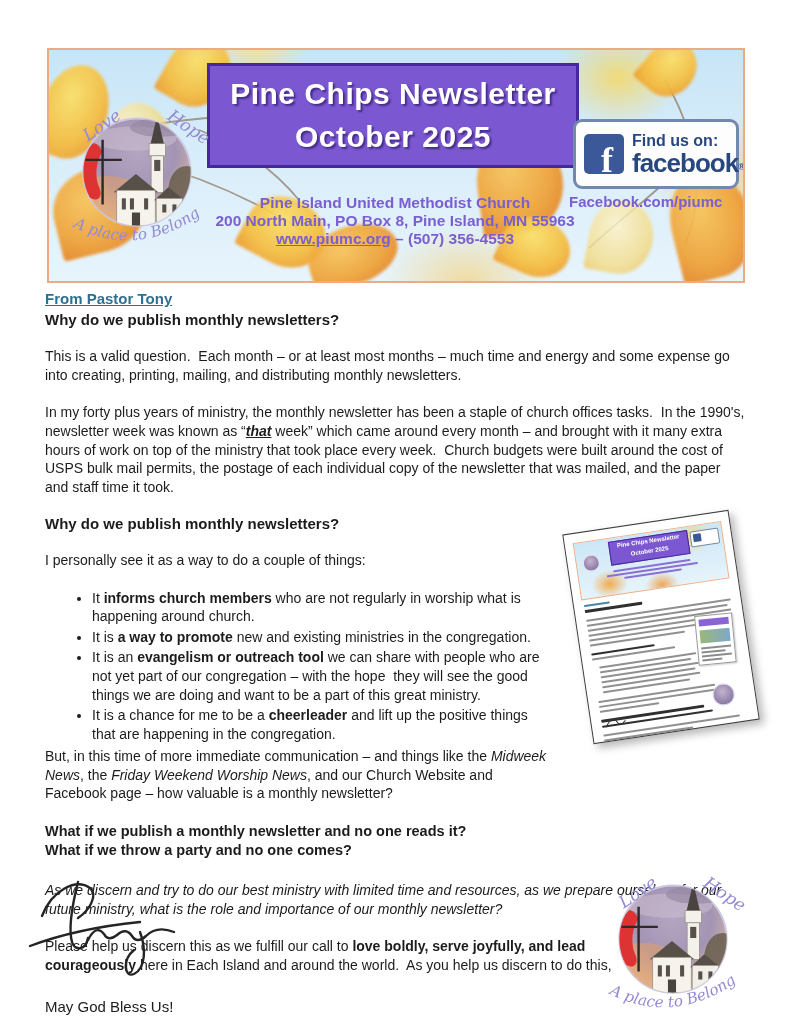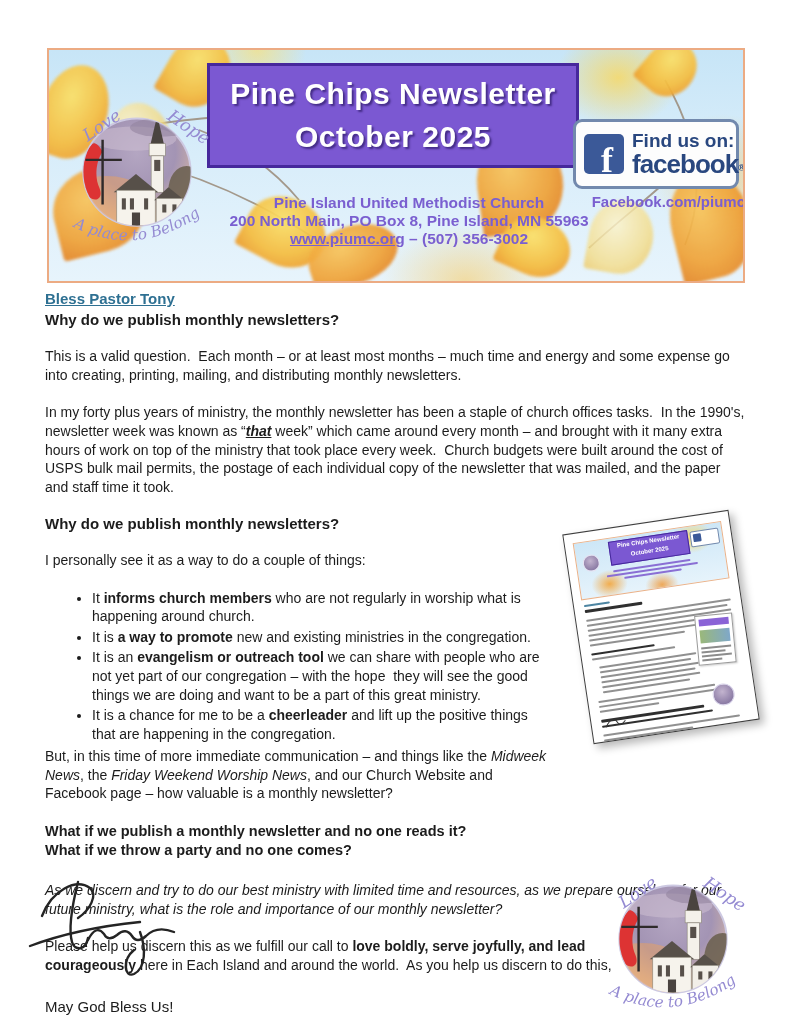--- a/index.html
+++ b/index.html
@@ -28,27 +28,27 @@
     text-shadow:2px 2px 2px rgba(50,30,110,.75);letter-spacing:.5px;}
 
   .fb-box{position:absolute;left:524px;top:69px;width:166px;height:70px;background:#fdfdfd;
     border:3px solid #7289ad;border-radius:9px;box-sizing:border-box;
     display:flex;align-items:center;gap:8px;padding:0 8px;}
   .fb-square{width:40px;height:40px;background:#3b5998;border-radius:5px;flex:0 0 auto;
     color:#fff;font-weight:bold;font-size:36px;line-height:40px;text-align:center;
     font-family:"Liberation Serif",serif;overflow:hidden;}
   .fb-square span{position:relative;top:6px;left:3px;}
   .fb-text{display:flex;flex-direction:column;align-items:flex-start;line-height:1;}
-  .fb-findus{color:#29477f;font-weight:bold;font-size:19px;margin-bottom:1px;}
+  .fb-findus{color:#29477f;font-weight:bold;font-size:16px;margin-bottom:1px;}
   .fb-brand{color:#29477f;font-weight:bold;font-size:26px;letter-spacing:-1px;}
   .fb-reg{font-size:9px;color:#29477f;vertical-align:2px;}
-  .fb-url{position:absolute;left:520px;top:143px;width:176px;text-align:right;
+  .fb-url{position:absolute;left:520px;top:143px;width:176px;text-align:left;
     color:#7a5fd0;font-weight:bold;font-size:15px;}
 
-  .address{position:absolute;left:134px;top:144px;width:452px;text-align:center;
+  .address{position:absolute;left:120px;top:144px;width:452px;text-align:center;
     color:#7a5fd0;font-weight:bold;font-size:15.5px;line-height:18px;}
   .address .site{text-decoration:underline;}
 
   
   .logo-svg{position:absolute;}
   .script-txt{font-family:"DejaVu Serif",serif;font-style:italic;fill:#948ad2;}
 
   
   .article{position:absolute;left:45px;top:290px;width:702px;font-size:14px;line-height:18.6px;}
   .article p{margin:0 0 19px;white-space:pre-wrap;}
@@ -191,26 +191,26 @@
       <div class="fb-text">
         <div class="fb-findus">Find us on:</div>
         <div class="fb-brand"><span>facebook</span><span class="fb-reg">®</span></div>
       </div>
     </div>
     <div class="fb-url">Facebook.com/piumc</div>
 
     <div class="address">
         <div>Pine Island United Methodist Church</div>
         <div>200 North Main, PO Box 8, Pine Island, MN 55963</div>
-        <div><span class="site">www.piumc.org</span><span> – (507) 356-3002</span></div>
+        <div><span class="site">www.piumc.org</span><span> – (507) 356-4553</span></div>
       </div>
   </div>
 
   <div class="article">
-    <div><span class="byline">Bless Pastor Tony</span></div>
+    <div><span class="byline">From Pastor Tony</span></div>
     <div class="qhead">Why do we publish monthly newsletters?</div>
 
     <p>This is a valid question.  Each month – or at least most months – much time and energy and some expense go into creating, printing, mailing, and distributing monthly newsletters.</p>
 
     <p><span>In my forty plus years of ministry, the monthly newsletter has been a staple of church offices tasks.  In the 1990's, newsletter week was known as “</span><b><i><u>that</u></i></b><span> week” which came around every month – and brought with it many extra hours of work on top of the ministry that took place every week.  Church budgets were built around the cost of USPS bulk mail permits, the postage of each individual copy of the newsletter that was mailed, and the paper and staff time it took.</span></p>
 
     <div class="qhead2">Why do we publish monthly newsletters?</div>
 
     <p>I personally see it as a way to do a couple of things:</p>
 

